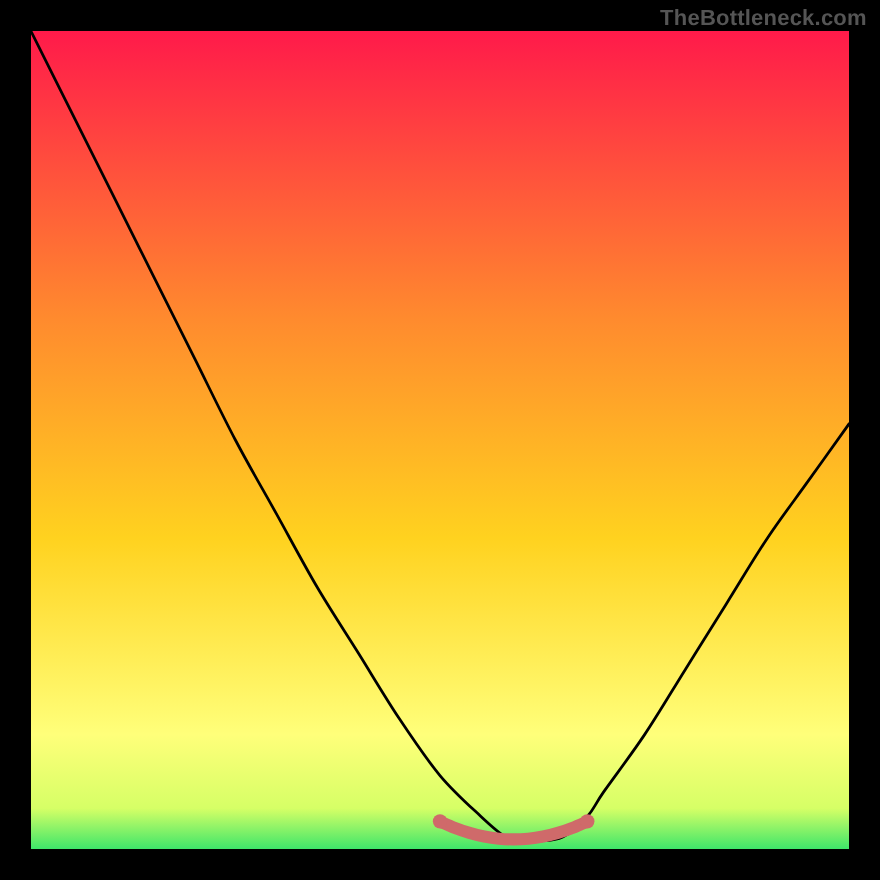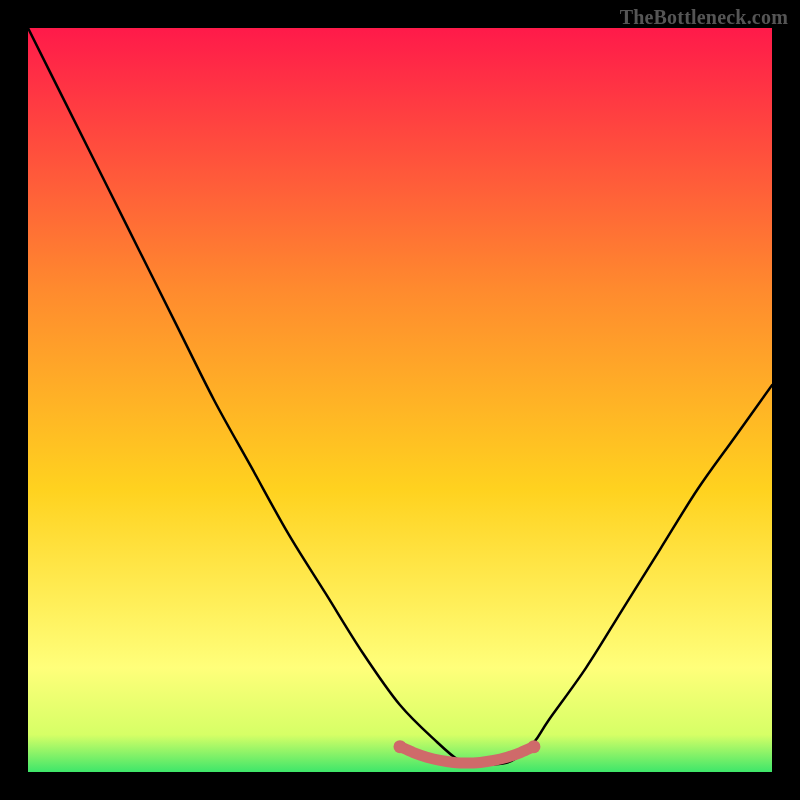--- a/index.html
+++ b/index.html
@@ -11,21 +11,20 @@
     font-family: Arial, Helvetica, sans-serif;
     overflow: hidden;
   }
   .frame {
     position: absolute;
     left: 0;
     top: 0;
     width: 800px;
     height: 644px;
     background: #000;
-    font-family: Liberation Serif, serif;
   }
   .watermark {
     position: absolute;
     top: 6px;
     right: 12px;
     color: #555;
     font-size: 20px;
     font-weight: 600;
     letter-spacing: 0.2px;
     z-index: 5;

